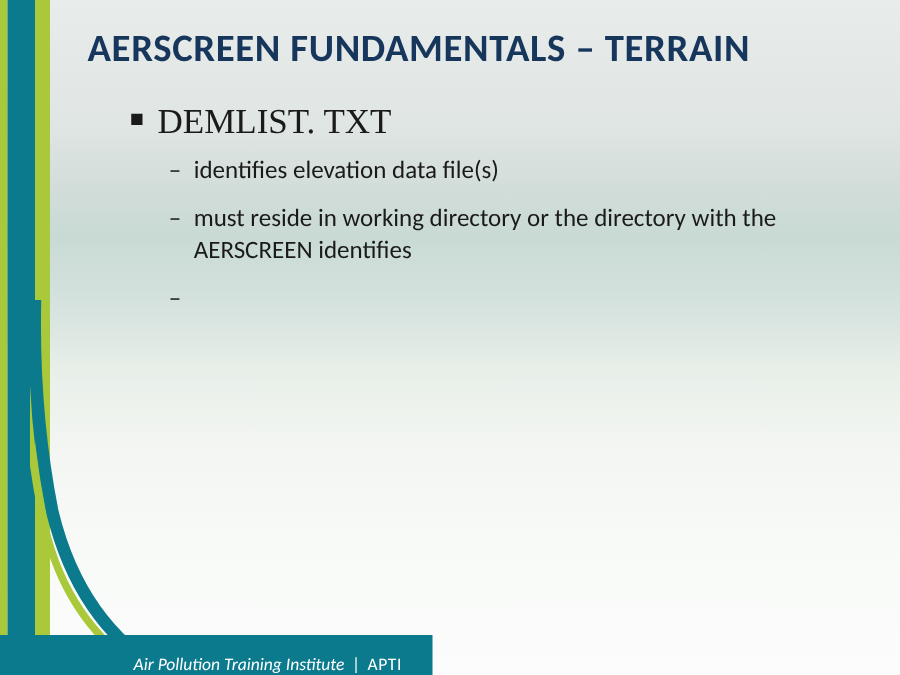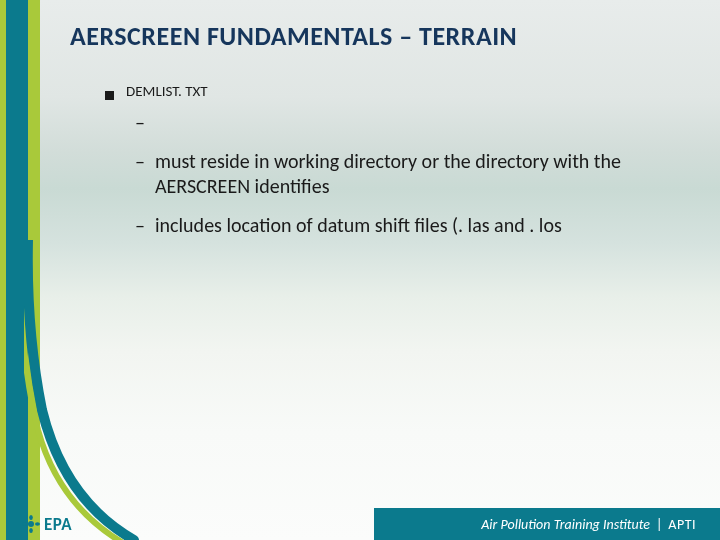--- a/index.html
+++ b/index.html
@@ -43,38 +43,39 @@
     width: 120px;
     height: 300px;
     pointer-events: none;
   }
   
   .title {
     position: absolute;
     left: 70px;
     top: 20px;
     right: 30px;
-    font-size: 26px;
+    font-size: 31px;
     font-weight: 700;
     color: #16365c;
     letter-spacing: 0.5px;
   }
   
   .content {
     position: absolute;
     left: 105px;
     top: 82px;
     right: 40px;
     color: #1a1a1a;
   }
   .lvl1 {
     display: flex;
     align-items: flex-start;
     margin-bottom: 10px;
-    font-size: 15px;
+    font-size: 28px;
+    font-family: Liberation Serif, serif;
   }
   .lvl1 .bullet-sq {
     flex: 0 0 auto;
     width: 9px;
     height: 9px;
     background: #1a1a1a;
     margin-top: 9px;
     margin-right: 12px;
   }
   .lvl2 {
@@ -110,21 +111,21 @@
     display: flex;
     align-items: center;
     padding-left: 22px;
     box-sizing: border-box;
   }
   .footer-right {
     width: 48%;
     height: 100%;
     background: #0b7a8d;
     display: flex;
-    align-items: center;
+    align-items: flex-end;
     justify-content: flex-end;
     padding-right: 24px;
     box-sizing: border-box;
     color: #ffffff;
     font-size: 14px;
     font-style: italic;
   }
   .footer-right .pipe {
     font-style: normal;
     margin: 0 6px;
@@ -171,52 +172,36 @@
 
   <div class="content">
 
     <div class="lvl1">
       <span class="bullet-sq"></span>
       <span>DEMLIST. TXT</span>
     </div>
 
     <div class="lvl2">
       <span class="dash">–</span>
+      <span>identifies elevation data file(s)</span>
     </div>
 
     <div class="lvl2">
       <span class="dash">–</span>
       <span>must reside in working directory or the directory with the AERSCREEN identifies</span>
     </div>
 
     <div class="lvl2">
       <span class="dash">–</span>
-      <span>includes location of datum shift files (. las and . los</span>
     </div>
 
 
   </div>
 
   <div class="footer">
-    <div class="footer-left">
-      <div class="epa-logo">
-        <span class="epa-flower">
-          <svg viewBox="0 0 18 18">
-            <circle cx="9" cy="9" r="3" fill="#0b7a8d"></circle>
-            <g fill="#0b7a8d">
-              <ellipse cx="9" cy="2.5" rx="1.8" ry="2.5"></ellipse>
-              <ellipse cx="9" cy="15.5" rx="1.8" ry="2.5"></ellipse>
-              <ellipse cx="2.5" cy="9" rx="2.5" ry="1.8"></ellipse>
-              <ellipse cx="15.5" cy="9" rx="2.5" ry="1.8"></ellipse>
-            </g>
-          </svg>
-        </span>
-        <span class="epa-text">EPA</span>
-      </div>
-    </div>
     <div class="footer-right">
       <span>Air Pollution Training Institute</span>
       <span class="pipe">|</span>
       <span class="apti">APTI</span>
     </div>
   </div>
 
 </div>
 
 </body></html>

